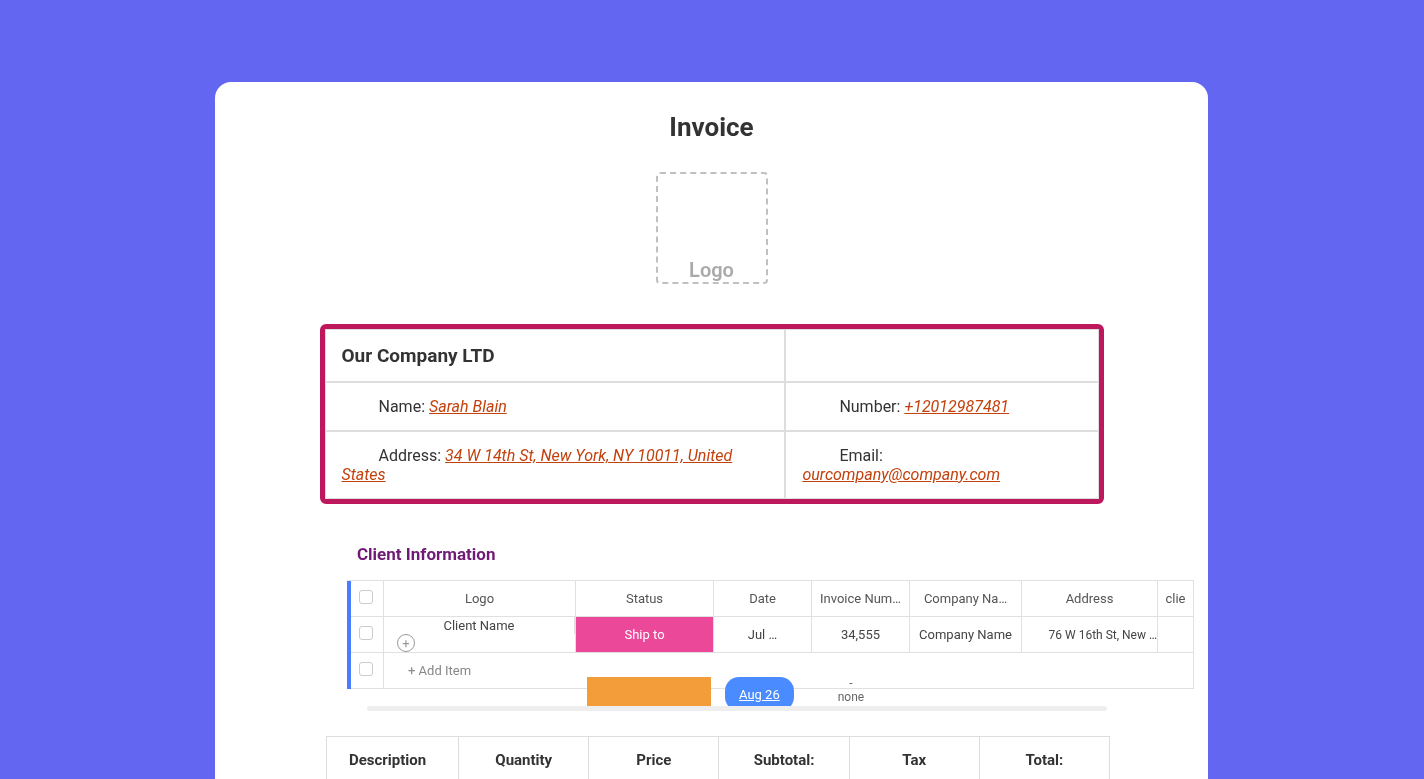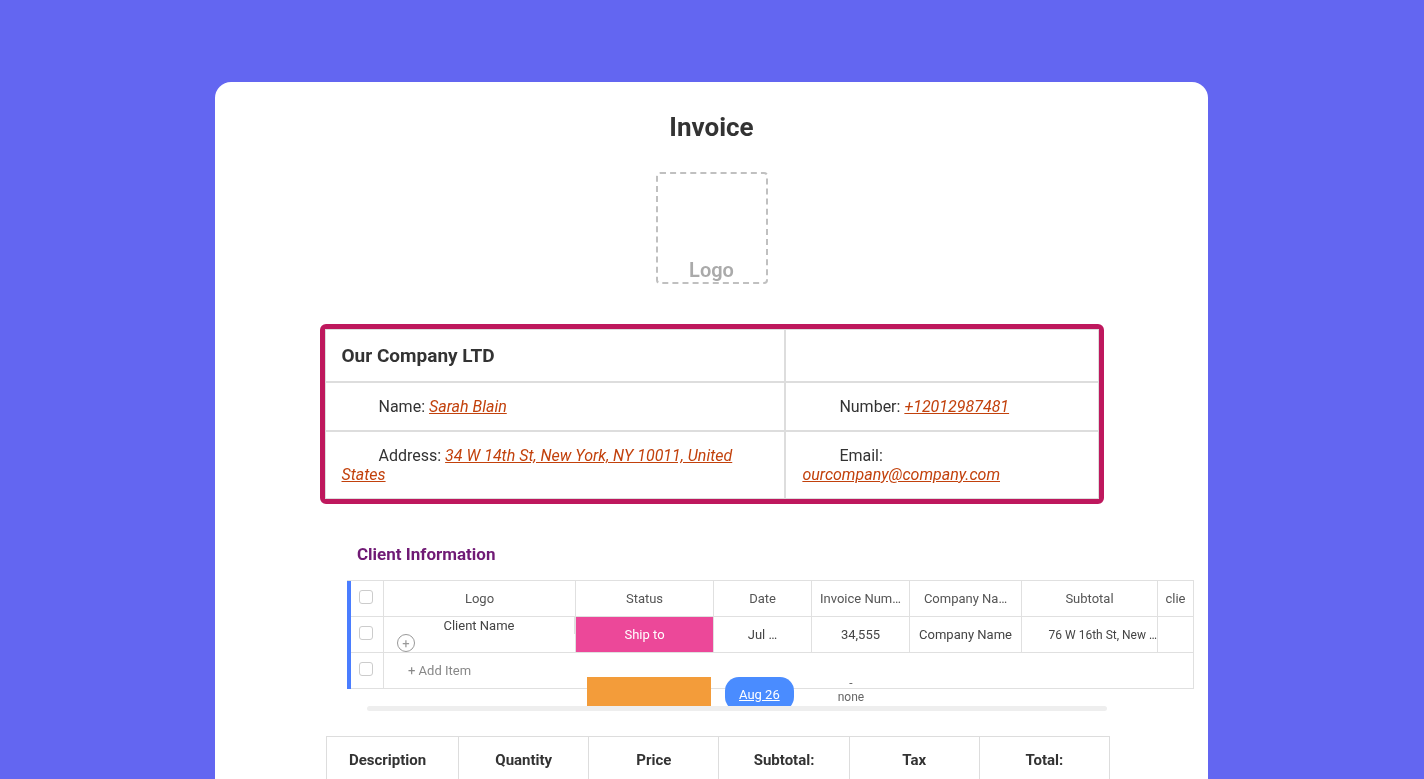--- a/index.html
+++ b/index.html
@@ -296,21 +296,21 @@
       <tbody>
           <tr class="blue-bar-row">
         <th class="col-checkbox">
           <span class="checkbox-sq"></span>
         </th>
         <th class="col-item">Logo</th>
         <th class="col-status">Status</th>
         <th class="col-date">Date</th>
         <th class="col-invnum">Invoice Num…</th>
         <th class="col-compname">Company Na…</th>
-        <th class="col-address">Subtotal</th>
+        <th class="col-address">Address</th>
         <th class="col-client client-link">clie</th>
       </tr>
       <tr class="blue-bar-row">
         <td class="col-checkbox">
           <span class="checkbox-sq"></span>
         </td>
         <td class="col-item item-split-cell">
           <div class="item-split-inner">
             <div class="item-split-left">
               <span>Client Name</span>

